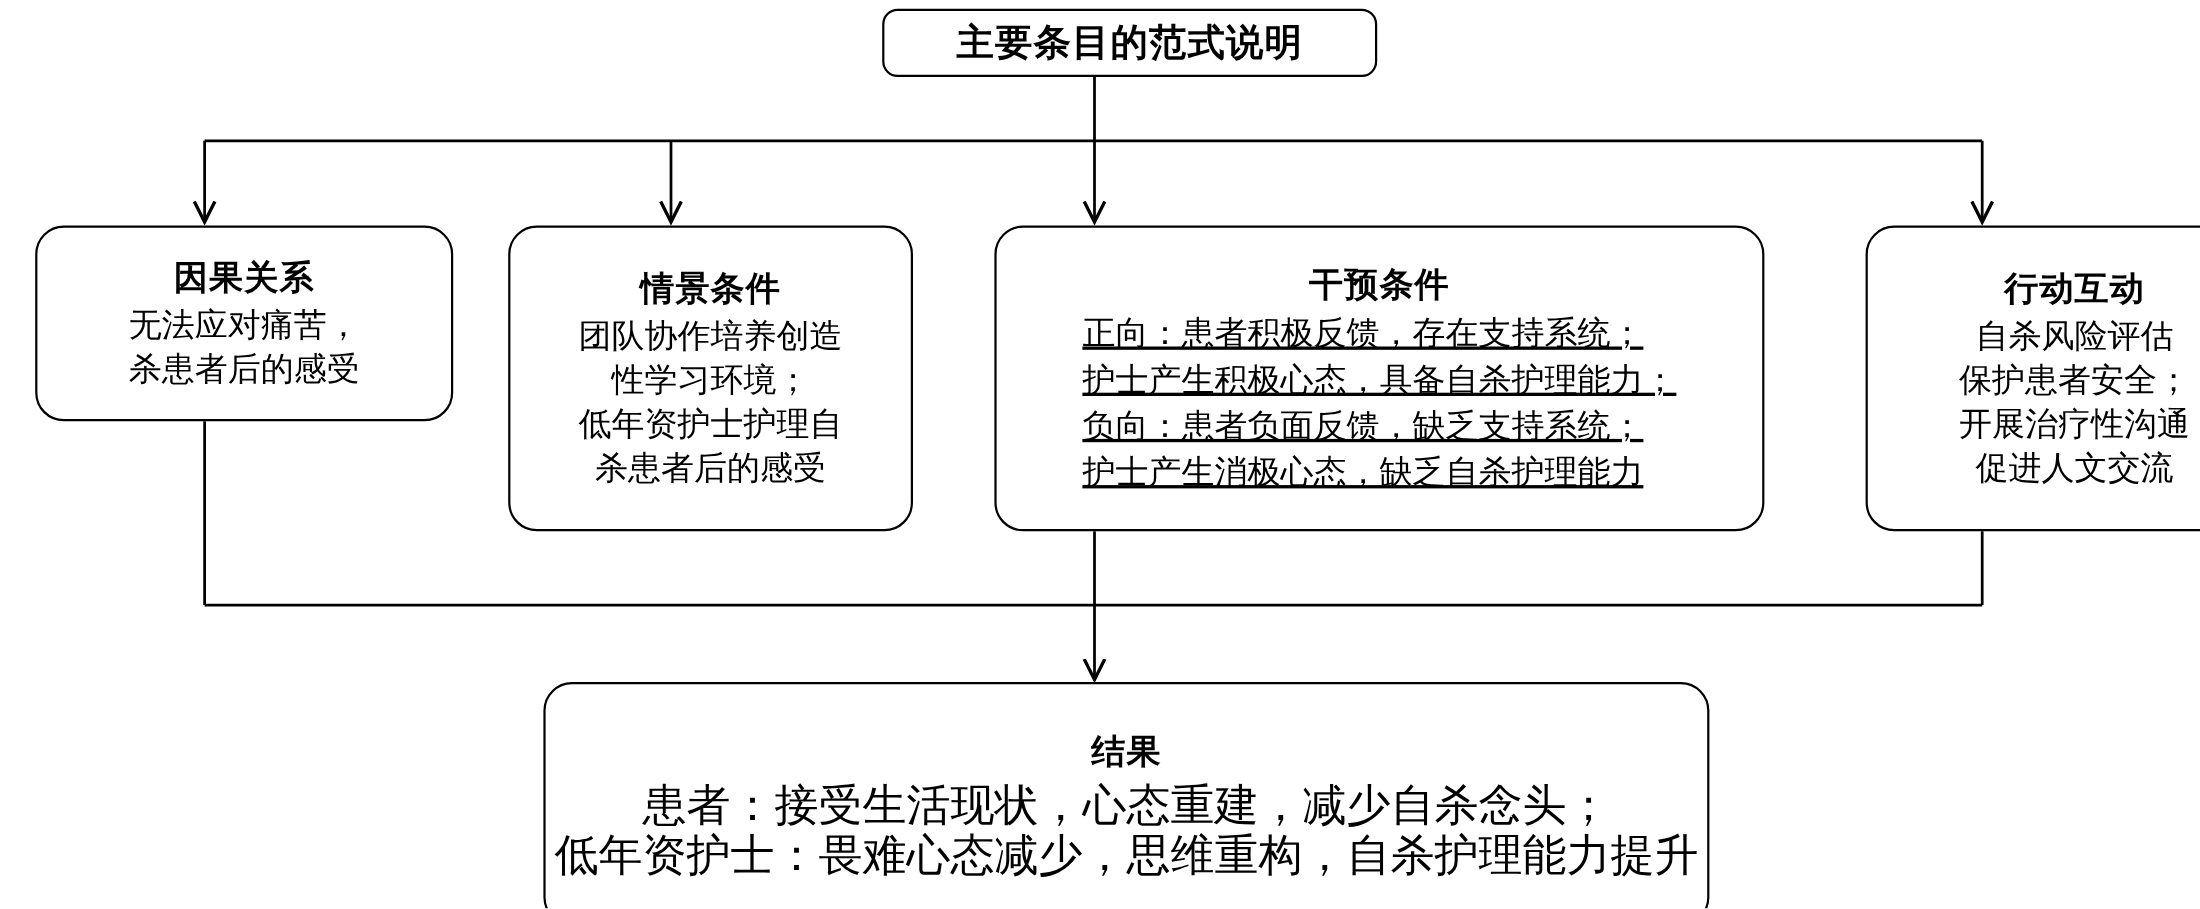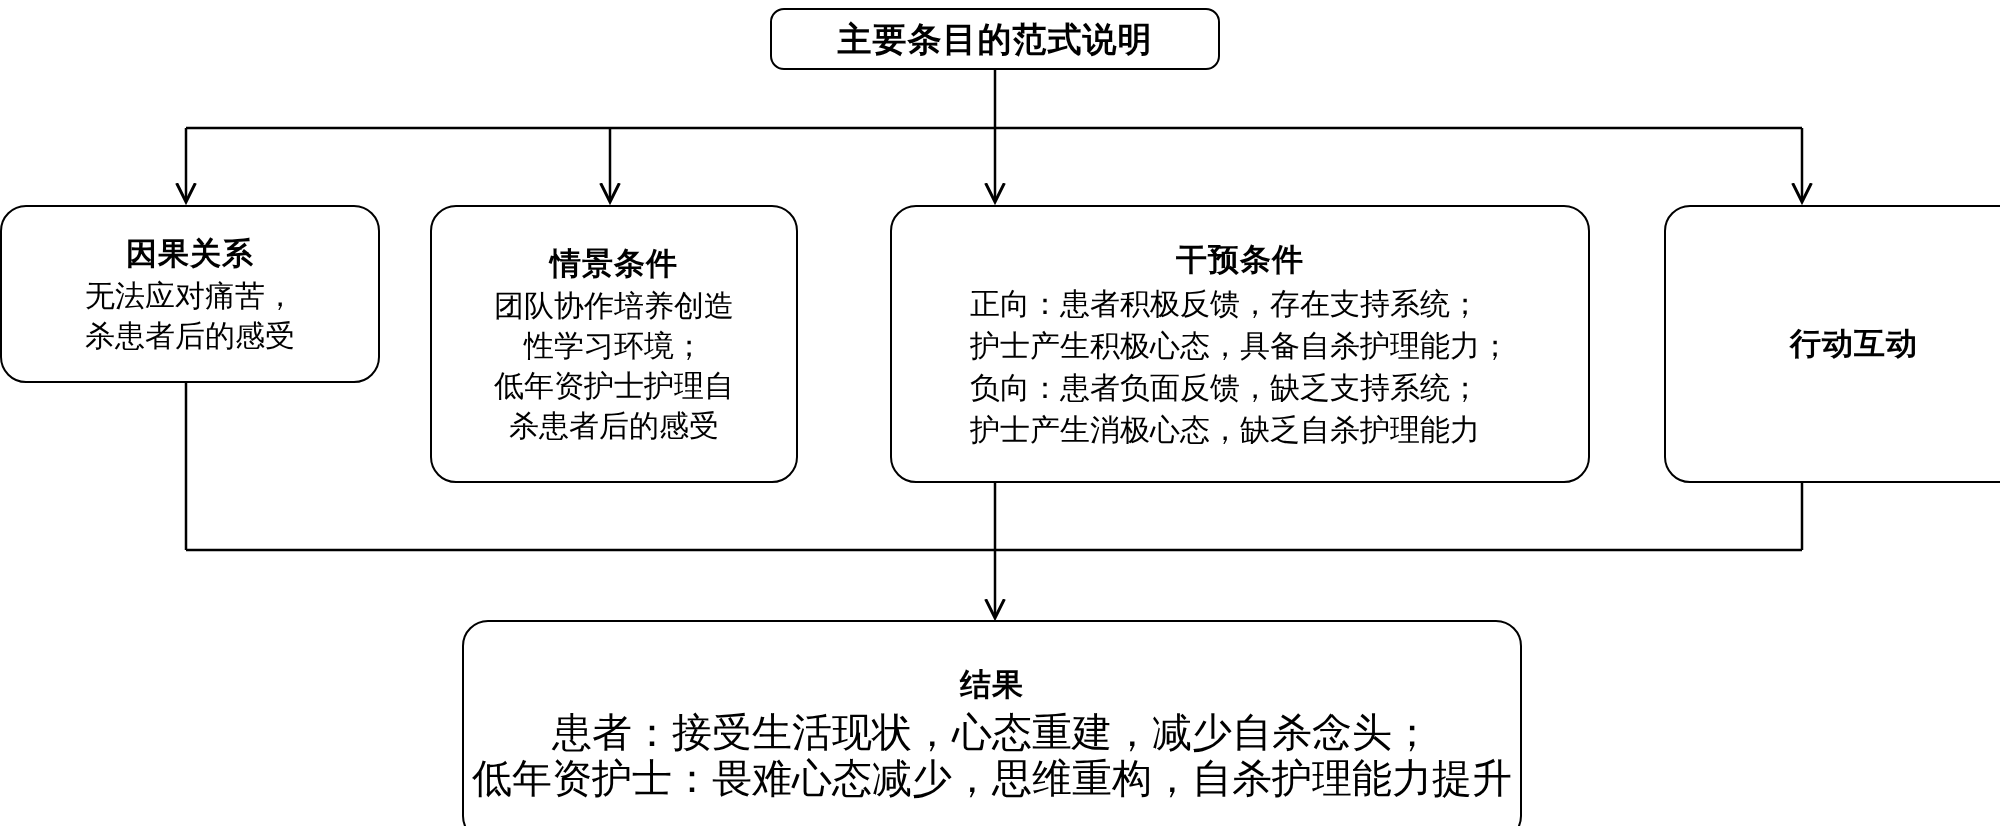--- a/index.html
+++ b/index.html
@@ -32,20 +32,21 @@
     border: 2.5px solid #000000;
     border-radius: 26px;
     background: #ffffff;
     display: flex;
     flex-direction: column;
     align-items: center;
     justify-content: center;
     text-align: center;
     padding: 22px 10px;
     z-index: 2;
+    margin-left: 32px;
   }
   .node .title {
     font-weight: bold;
     letter-spacing: 1px;
   }
   .node .line {
     white-space: pre;
   }
 
   
@@ -68,21 +69,21 @@
     width: 380px;
     height: 178px;
   }
   #node-context {
     left: 430px;
     top: 205px;
     width: 368px;
     height: 278px;
   }
   #node-intervention {
-    left: 890px;
+    left: 872px;
     top: 205px;
     width: 700px;
     height: 278px;
   }
   #node-action {
     left: 1664px;
     top: 205px;
     width: 380px;
     height: 278px;
   }
@@ -96,21 +97,21 @@
   .node.small .title { font-size: 31px; line-height: 42px; margin-bottom: 2px; }
   .node.small .line  { font-size: 30px; line-height: 40px; }
 
   #node-intervention .title { font-size: 31px; line-height: 44px; margin-bottom: 2px; }
   #node-intervention .line  { font-size: 30px; line-height: 42px; }
 
   #node-outcome .title { font-size: 31px; line-height: 46px; margin-bottom: 2px; }
   #node-outcome .line  { font-size: 40px; line-height: 46px; }
 
   .body-lines { display: flex; flex-direction: column; }
-  .body-lines.left { align-items: flex-start; }
+  .body-lines.left { align-items: flex-start; text-decoration: underline; }
 </style>
 </head>
 <body>
 
 <div id="stage">
 
   <svg id="wires" viewBox="0 0 2000 826" xmlns="http://www.w3.org/2000/svg">
     <defs>
       <marker id="arrow" viewBox="0 0 12 12" refX="9" refY="6" markerWidth="9" markerHeight="9" orient="auto-start-reverse">
         <path d="M 0 1 L 10 6 L 0 11" fill="none" stroke="#000" stroke-width="1.6"></path>
@@ -162,20 +163,26 @@
     <div class="body-lines left">
       <div class="line">正向：患者积极反馈，存在支持系统；</div>
       <div class="line">护士产生积极心态，具备自杀护理能力；</div>
       <div class="line">负向：患者负面反馈，缺乏支持系统；</div>
       <div class="line">护士产生消极心态，缺乏自杀护理能力</div>
     </div>
   </div>
 
   <div class="node small" id="node-action">
     <div class="title">行动互动</div>
+    <div class="body-lines">
+      <div class="line">自杀风险评估</div>
+      <div class="line">保护患者安全；</div>
+      <div class="line">开展治疗性沟通</div>
+      <div class="line">促进人文交流</div>
+    </div>
   </div>
 
   <div class="node" id="node-outcome">
     <div class="title">结果</div>
     <div class="body-lines">
       <div class="line">患者：接受生活现状，心态重建，减少自杀念头；</div>
       <div class="line">低年资护士：畏难心态减少，思维重构，自杀护理能力提升</div>
     </div>
   </div>
 

